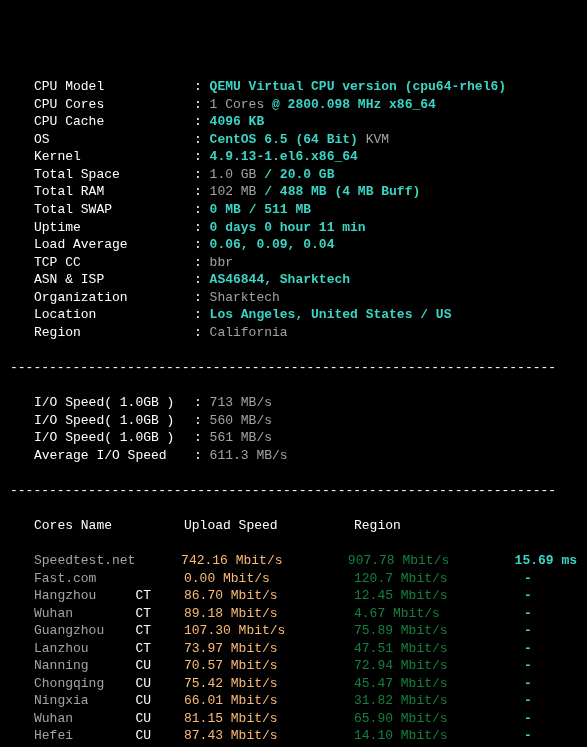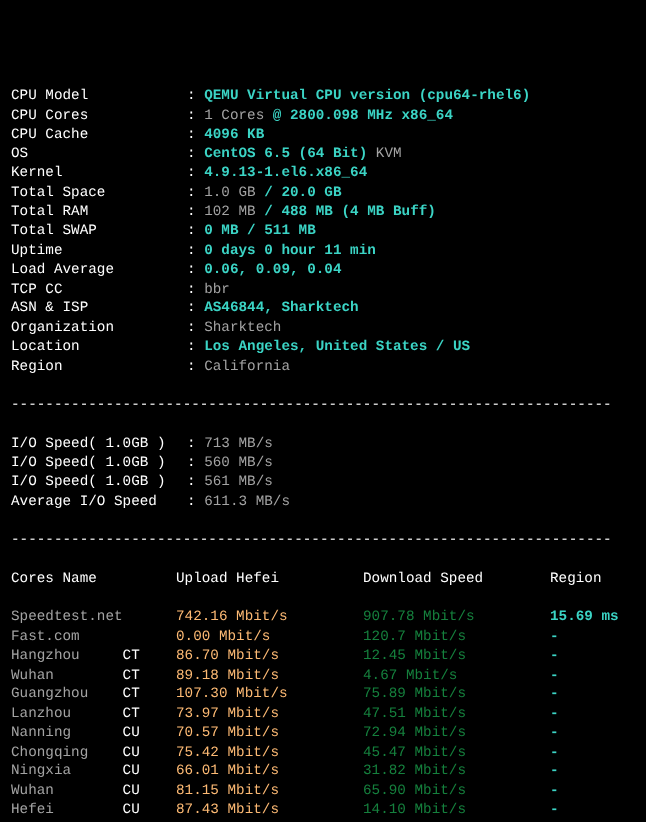--- a/index.html
+++ b/index.html
@@ -11,35 +11,35 @@
   line-height: 1.35;
   padding: 8px 10px;
   width: 587px;
   white-space: pre;
 }
 .w { color: #fff; }
 .c { color: #3bd4c5; font-weight: bold; }
 .y { color: #a3a3a3; }
 .g { color: #fdba74; }
 .r { color: #15803d; }
-.row { display: flex; }
+.row { display: flex; margin-left: 24px; }
 .lbl { width: 160px; color: #fff; }
 .col-n { width: 150px; }
 .col-u { width: 170px; }
 .col-d { width: 170px; }
 .col-l { flex: 1; }
 </style>
 </head>
 <body>
 
 
 
 <div id="sysblock"><div class="row"><span class="lbl">CPU Model</span><span class="w">: </span><span class="c">QEMU Virtual CPU version (cpu64-rhel6)</span></div><div class="row"><span class="lbl">CPU Cores</span><span class="w">: </span><span class="y">1 Cores</span><span class="c"> @ 2800.098 MHz x86_64</span></div><div class="row"><span class="lbl">CPU Cache</span><span class="w">: </span><span class="c">4096 KB</span></div><div class="row"><span class="lbl">OS</span><span class="w">: </span><span class="c">CentOS 6.5 (64 Bit) </span><span class="y">KVM</span></div><div class="row"><span class="lbl">Kernel</span><span class="w">: </span><span class="c">4.9.13-1.el6.x86_64</span></div><div class="row"><span class="lbl">Total Space</span><span class="w">: </span><span class="y">1.0 GB</span><span class="c"> / </span><span class="c">20.0 GB</span></div><div class="row"><span class="lbl">Total RAM</span><span class="w">: </span><span class="y">102 MB</span><span class="c"> / </span><span class="c">488 MB</span><span class="c"> (4 MB Buff)</span></div><div class="row"><span class="lbl">Total SWAP</span><span class="w">: </span><span class="c">0 MB</span><span class="c"> / </span><span class="c">511 MB</span></div><div class="row"><span class="lbl">Uptime</span><span class="w">: </span><span class="c">0 days 0 hour 11 min</span></div><div class="row"><span class="lbl">Load Average</span><span class="w">: </span><span class="c">0.06, 0.09, 0.04</span></div><div class="row"><span class="lbl">TCP CC</span><span class="w">: </span><span class="y">bbr</span></div><div class="row"><span class="lbl">ASN &amp; ISP</span><span class="w">: </span><span class="c">AS46844, Sharktech</span></div><div class="row"><span class="lbl">Organization</span><span class="w">: </span><span class="y">Sharktech</span></div><div class="row"><span class="lbl">Location</span><span class="w">: </span><span class="c">Los Angeles, United States / US</span></div><div class="row"><span class="lbl">Region</span><span class="w">: </span><span class="y">California</span></div></div>
 <div class="w">----------------------------------------------------------------------</div>
 <div id="ioblock"><div class="row"><span class="lbl">I/O Speed( 1.0GB )</span><span class="w">: </span><span class="y">713 MB/s</span></div><div class="row"><span class="lbl">I/O Speed( 1.0GB )</span><span class="w">: </span><span class="y">560 MB/s</span></div><div class="row"><span class="lbl">I/O Speed( 1.0GB )</span><span class="w">: </span><span class="y">561 MB/s</span></div><div class="row"><span class="lbl">Average I/O Speed</span><span class="w">: </span><span class="y">611.3 MB/s</span></div></div>
 <div class="w">----------------------------------------------------------------------</div>
 <div id="sthdr" class="row w">
-  <span class="col-n">Cores Name</span><span class="col-u">Upload Hefei</span><span class="col-d">Download Speed</span><span class="col-l">Region</span>
+  <span class="col-n">Cores Name</span><span class="col-u">Upload Speed</span><span class="col-l">Region</span>
 </div>
 <div id="stbody"><div class="row"><span class="col-n"><span class="y">Speedtest.net</span></span><span class="col-u g">742.16 Mbit/s</span><span class="col-d r">907.78 Mbit/s</span><span class="col-l c">15.69 ms</span></div><div class="row"><span class="col-n"><span class="y">Fast.com</span></span><span class="col-u g">0.00 Mbit/s</span><span class="col-d r">120.7 Mbit/s</span><span class="col-l c">-</span></div><div class="row"><span class="col-n"><span class="y">Hangzhou     </span><span class="w">CT</span></span><span class="col-u g">86.70 Mbit/s</span><span class="col-d r">12.45 Mbit/s</span><span class="col-l c">-</span></div><div class="row"><span class="col-n"><span class="y">Wuhan        </span><span class="w">CT</span></span><span class="col-u g">89.18 Mbit/s</span><span class="col-d r">4.67 Mbit/s</span><span class="col-l c">-</span></div><div class="row"><span class="col-n"><span class="y">Guangzhou    </span><span class="w">CT</span></span><span class="col-u g">107.30 Mbit/s</span><span class="col-d r">75.89 Mbit/s</span><span class="col-l c">-</span></div><div class="row"><span class="col-n"><span class="y">Lanzhou      </span><span class="w">CT</span></span><span class="col-u g">73.97 Mbit/s</span><span class="col-d r">47.51 Mbit/s</span><span class="col-l c">-</span></div><div class="row"><span class="col-n"><span class="y">Nanning      </span><span class="w">CU</span></span><span class="col-u g">70.57 Mbit/s</span><span class="col-d r">72.94 Mbit/s</span><span class="col-l c">-</span></div><div class="row"><span class="col-n"><span class="y">Chongqing    </span><span class="w">CU</span></span><span class="col-u g">75.42 Mbit/s</span><span class="col-d r">45.47 Mbit/s</span><span class="col-l c">-</span></div><div class="row"><span class="col-n"><span class="y">Ningxia      </span><span class="w">CU</span></span><span class="col-u g">66.01 Mbit/s</span><span class="col-d r">31.82 Mbit/s</span><span class="col-l c">-</span></div><div class="row"><span class="col-n"><span class="y">Wuhan        </span><span class="w">CU</span></span><span class="col-u g">81.15 Mbit/s</span><span class="col-d r">65.90 Mbit/s</span><span class="col-l c">-</span></div><div class="row"><span class="col-n"><span class="y">Hefei        </span><span class="w">CU</span></span><span class="col-u g">87.43 Mbit/s</span><span class="col-d r">14.10 Mbit/s</span><span class="col-l c">-</span></div><div class="row"><span class="col-n"><span class="y">ShangHai     </span><span class="w">CU</span></span><span class="col-u g">110.97 Mbit/s</span><span class="col-d r">61.95 Mbit/s</span><span class="col-l c">-</span></div></div>
 
 
 
 
 </body></html>

